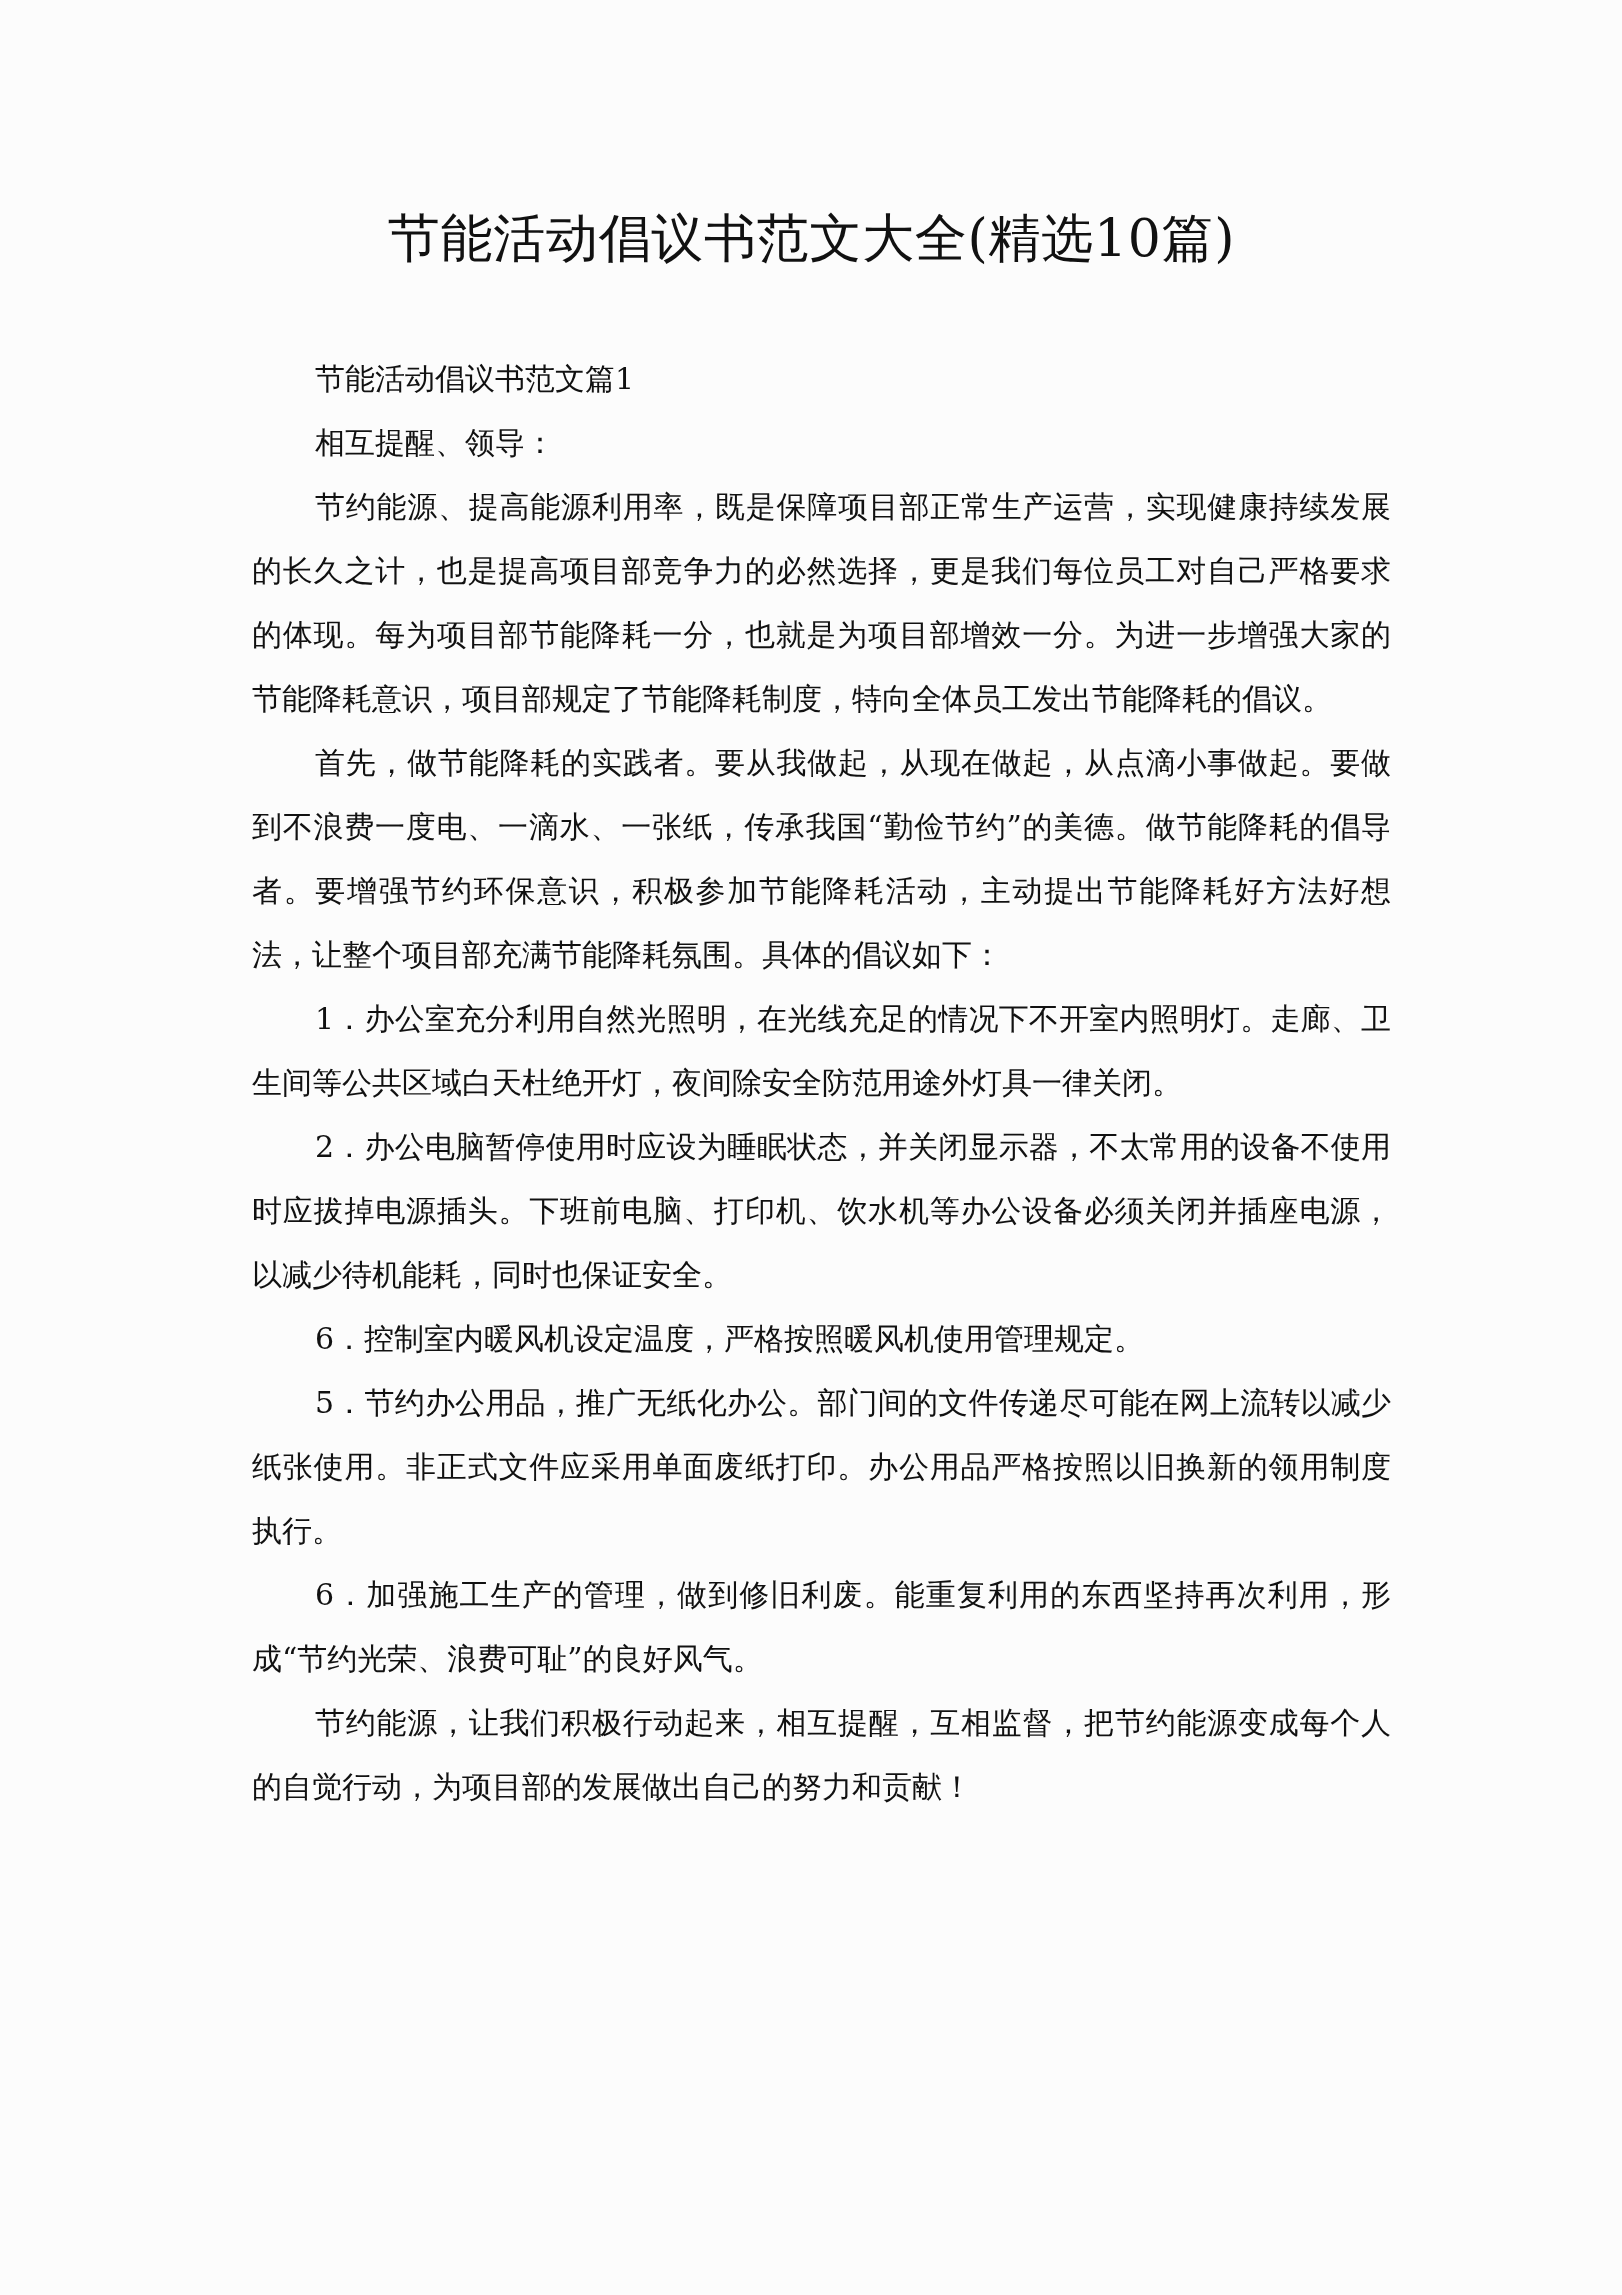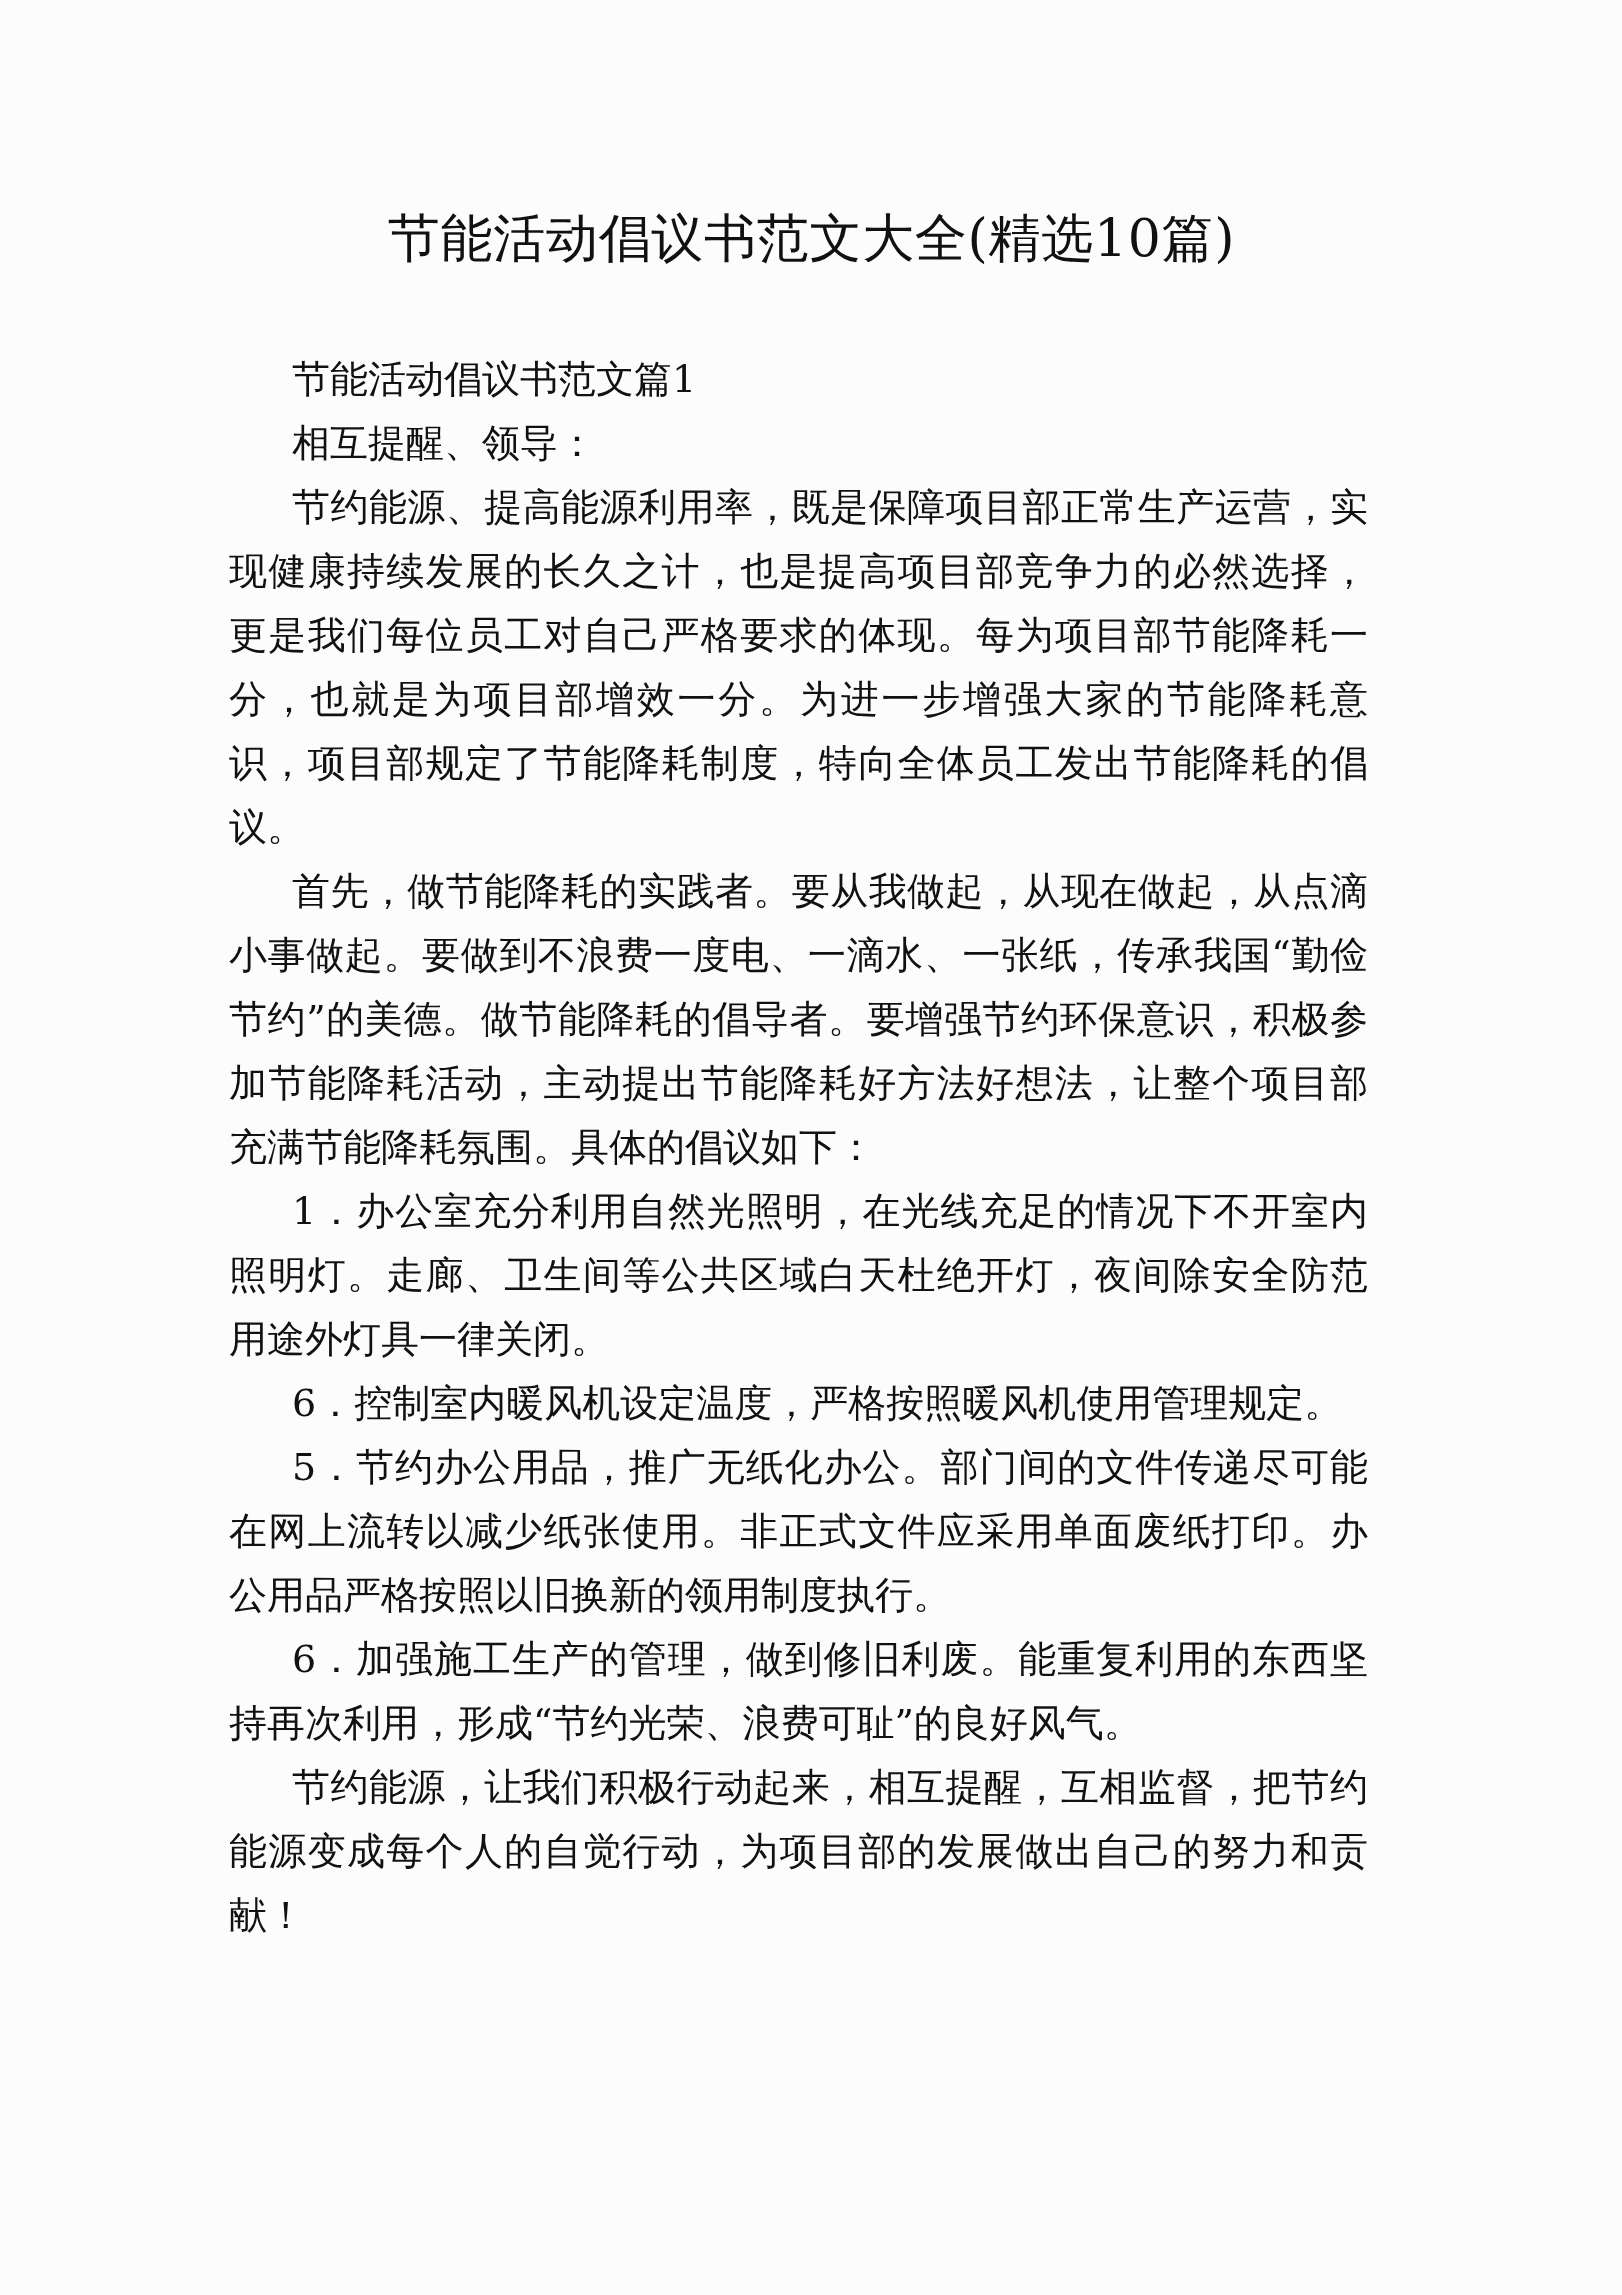--- a/index.html
+++ b/index.html
@@ -27,24 +27,24 @@
       top: 196px;
       text-align: center;
       font-size: 52px;
       line-height: 85px;
       letter-spacing: 0.7px;
       font-weight: normal;
       margin: 0;
     }
     .body-text {
       position: absolute;
-      left: 229px;
+      left: 252px;
       top: 347px;
       width: 1139px;
-      font-size: 38px;
+      font-size: 30px;
       line-height: 64px;
     }
     .body-text p {
       margin: 0;
       text-indent: 63px;
       text-align: justify;
       text-justify: inter-ideograph;
     }
     .blank {
       display: inline-block;
@@ -60,19 +60,20 @@
 
 <div class="page">
   <h1 class="title">节能活动倡议书范文大全(精选10篇)</h1>
 
   <div class="body-text">
     <p>节能活动倡议书范文篇1</p>
     <p>相互提醒、领导：</p>
     <p>节约能源、提高能源利用率，既是保障项目部正常生产运营，实现健康持续发展的长久之计，也是提高项目部竞争力的必然选择，更是我们每位员工对自己严格要求的体现。每为项目部节能降耗一分，也就是为项目部增效一分。为进一步增强大家的节能降耗意识，项目部规定了节能降耗制度，特向全体员工发出节能降耗的倡议。</p>
     <p>首先，做节能降耗的实践者。要从我做起，从现在做起，从点滴小事做起。要做到不浪费一度电、一滴水、一张纸，传承我国“勤俭节约”的美德。做节能降耗的倡导者。要增强节约环保意识，积极参加节能降耗活动，主动提出节能降耗好方法好想法，让整个项目部充满节能降耗氛围。具体的倡议如下：</p>
     <p>1．办公室充分利用自然光照明，在光线充足的情况下不开室内照明灯。走廊、卫生间等公共区域白天杜绝开灯，夜间除安全防范用途外灯具一律关闭。</p>
+    <p>2．办公电脑暂停使用时应设为睡眠状态，并关闭显示器，不太常用的设备不使用时应拔掉电源插头。下班前电脑、打印机、饮水机等办公设备必须关闭并插座电源，以减少待机能耗，同时也保证安全。</p>
     <p>6．控制室内暖风机设定温度，严格按照暖风机使用管理规定。</p>
     <p>5．节约办公用品，推广无纸化办公。部门间的文件传递尽可能在网上流转以减少纸张使用。非正式文件应采用单面废纸打印。办公用品严格按照以旧换新的领用制度执行。</p>
     <p>6．加强施工生产的管理，做到修旧利废。能重复利用的东西坚持再次利用，形成“节约光荣、浪费可耻”的良好风气。</p>
     <p>节约能源，让我们积极行动起来，相互提醒，互相监督，把节约能源变成每个人的自觉行动，为项目部的发展做出自己的努力和贡献！</p>
   </div>
 </div>
 
 
 </body></html>

